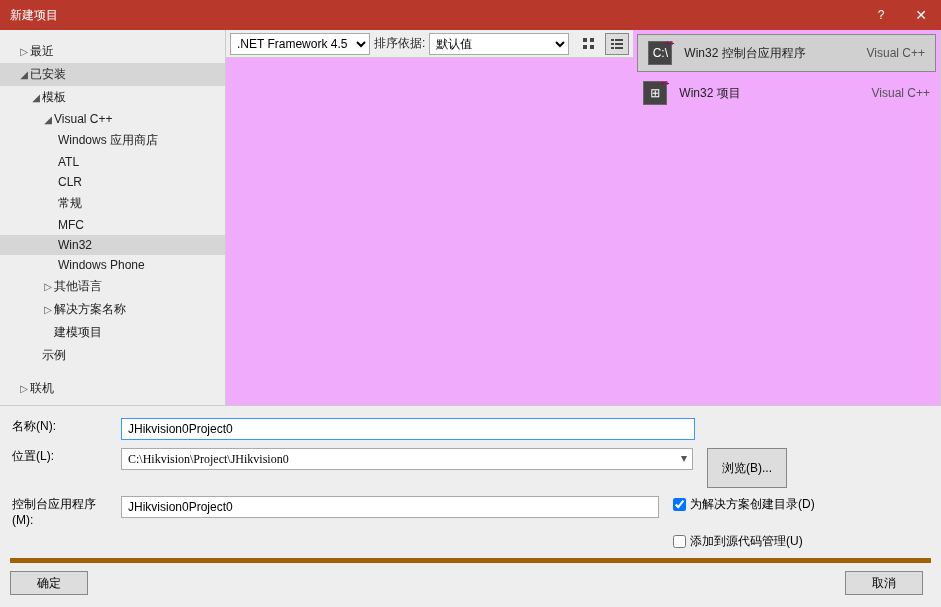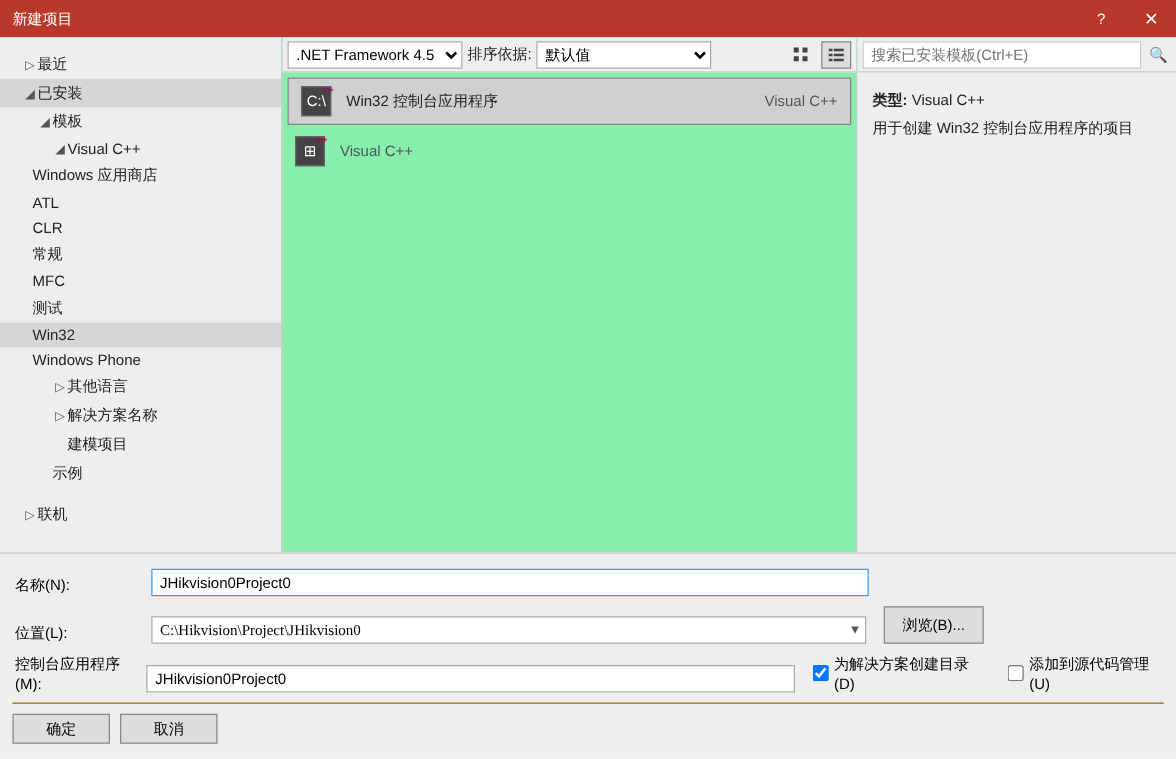--- a/index.html
+++ b/index.html
@@ -11,55 +11,55 @@
 .main{flex:1;display:flex;flex-direction:column;background:#eee;min-height:0}
 .content{flex:1;display:flex;min-height:0}
 .left{width:225px;background:#eee;padding:10px 0;overflow-y:auto}
 .tree-item{padding:3px 0 3px 18px;display:flex;align-items:center;cursor:pointer;color:#222}
 .tree-item.selected{background:#d6d6d6}
 .tree-item .arrow{width:12px;display:inline-flex;justify-content:center;color:#555;font-size:10px}
 .tree-item .arrow.hidden{visibility:hidden}
 .tree-item.lvl1{padding-left:18px}
 .tree-item.lvl2{padding-left:30px}
 .tree-item.lvl3{padding-left:42px}
-.tree-item.lvl4{padding-left:26px}
+.tree-item.lvl4{padding-left:58px}
 .tree-item.lvl2.noarrow{padding-left:42px}
-.center{flex:1;background:#86efac;display:flex;flex-direction:column;border-left:1px solid #ccc;border-right:1px solid #ccc}
+.center{flex:1;background:#f0abfc;display:flex;border-left:1px solid #ccc;border-right:1px solid #ccc}
 .toolbar{height:28px;background:#eee;display:flex;align-items:center;border-bottom:1px solid #ccc;padding:0 4px;gap:4px}
 .toolbar select{height:22px;font-size:12px;border:1px solid #aaa;background:#fff;padding:0 2px}
 .toolbar .label{color:#222}
 .toolbar .spacer{flex:1}
 .toolbar .viewbtn{width:24px;height:22px;border:1px solid transparent;display:flex;align-items:center;justify-content:center}
 .toolbar .viewbtn.active{border:1px solid #888;background:#ddd}
 .tpl-list{flex:1;padding:2px 0}
 .tpl-item{height:38px;display:flex;align-items:center;padding:0 10px;gap:12px;cursor:pointer}
 .tpl-item.selected{background:#d0d0d0;border:1px solid #888;margin:2px 4px}
 .tpl-item .icon{width:24px;height:24px;background:#444;display:flex;align-items:center;justify-content:center;color:#fff;font-size:9px;position:relative;border:1px solid #666}
 .tpl-item .icon::after{content:"++";position:absolute;top:-3px;right:-3px;color:#a06;font-size:8px;font-weight:bold}
 .tpl-item .name{flex:1;color:#222}
 .tpl-item .lang{color:#555}
 .right{width:255px;background:#eee;display:flex;flex-direction:column}
 .search{height:28px;border-bottom:1px solid #ccc;padding:2px 4px;display:flex;align-items:center;gap:4px}
 .search input{flex:1;height:22px;border:1px solid #ccc;padding:0 6px;background:#fff;color:#888}
 .search .sicon{width:20px;text-align:center;color:#555}
 .desc{padding:12px;line-height:1.8;color:#222}
 .desc b{font-weight:bold}
 .bottom{background:#eee;border-top:1px solid #ccc;padding:12px 10px 0 10px}
-.row{display:flex;align-items:flex-end;margin-bottom:8px;gap:6px}
+.row{display:flex;align-items:flex-start;margin-bottom:8px;gap:6px}
 .row .lbl{width:105px;padding-left:2px}
 .row input[type=text]{height:22px;border:1px solid #aaa;padding:0 6px;background:#fff}
 .row input.name{flex:1;border:1px solid #3399ff}
 .row input.loc{flex:1}
 .row input.sol{width:538px}
-.row .browse{width:80px;height:30px;background:#ddd;border:1px solid #888;margin-left:8px}
+.row .browse{width:80px;height:40px;background:#ddd;border:1px solid #888;margin-left:8px}
 .row .combo{position:relative;flex:1}
 .row .combo::after{content:"▾";position:absolute;right:6px;top:3px;color:#555;pointer-events:none}
-.checks{display:flex;gap:20px;margin-left:8px}
+.checks{display:flex;flex-direction:column;gap:20px;margin-left:8px}
 .checks label{display:flex;align-items:center;gap:4px}
-.footer{display:flex;justify-content:flex-start;gap:8px;padding:8px 8px 12px 0;border-top:1px solid #a16207;margin-top:4px}
+.footer{display:flex;justify-content:space-between;gap:8px;padding:8px 8px 12px 0;border-top:5px solid #a16207;margin-top:4px}
 .footer button{width:78px;height:24px;background:#ddd;border:1px solid #888}
 svg{display:block}
 </style>
 </head>
 <body>
 
 <div class="titlebar">
   <span class="title">新建项目</span>
   <div class="btn help">?</div>
   <div class="btn">✕</div>
@@ -91,23 +91,20 @@
           <span>ATL</span>
         </div>
       <div class="tree-item lvl4">
           <span>CLR</span>
         </div>
       <div class="tree-item lvl4">
           <span>常规</span>
         </div>
       <div class="tree-item lvl4">
           <span>MFC</span>
-        </div>
-      <div class="tree-item lvl4">
-          <span>测试</span>
         </div>
       <div class="tree-item lvl4 selected">
           <span>Win32</span>
         </div>
       <div class="tree-item lvl4">
           <span>Windows Phone</span>
         </div>
       <div class="tree-item lvl3">
           <span class="arrow">▷</span>
           <span>其他语言</span>
@@ -160,35 +157,26 @@
           <div class="icon">
               <span>C:\</span>
             </div>
           <span class="name">Win32 控制台应用程序</span>
           <span class="lang">Visual C++</span>
         </div>
         <div class="tpl-item">
           <div class="icon">
               <span>⊞</span>
             </div>
+          <span class="name">Win32 项目</span>
           <span class="lang">Visual C++</span>
         </div>
       </div>
     </div>
 
-    <div class="right">
-      <div class="search">
-        <input type="text" placeholder="搜索已安装模板(Ctrl+E)" style="">
-        <span class="sicon">🔍</span>
-      </div>
-      <div class="desc">
-        <div><b>类型:</b> <span>Visual C++</span></div>
-        <div>用于创建 Win32 控制台应用程序的项目</div>
-      </div>
-    </div>
   </div>
 
   <div class="bottom">
     <div class="row">
       <span class="lbl">名称(N):</span>
       <input type="text" class="name" value="JHikvision0Project0" style="">
       <div style="width:230px"></div>
     </div>
     <div class="row">
       <span class="lbl">位置(L):</span>

